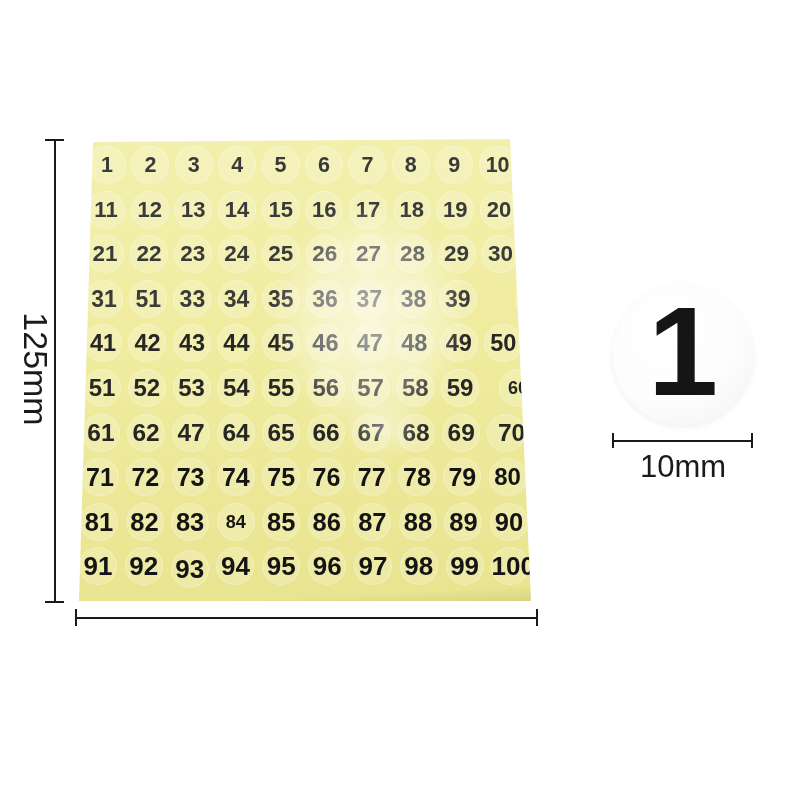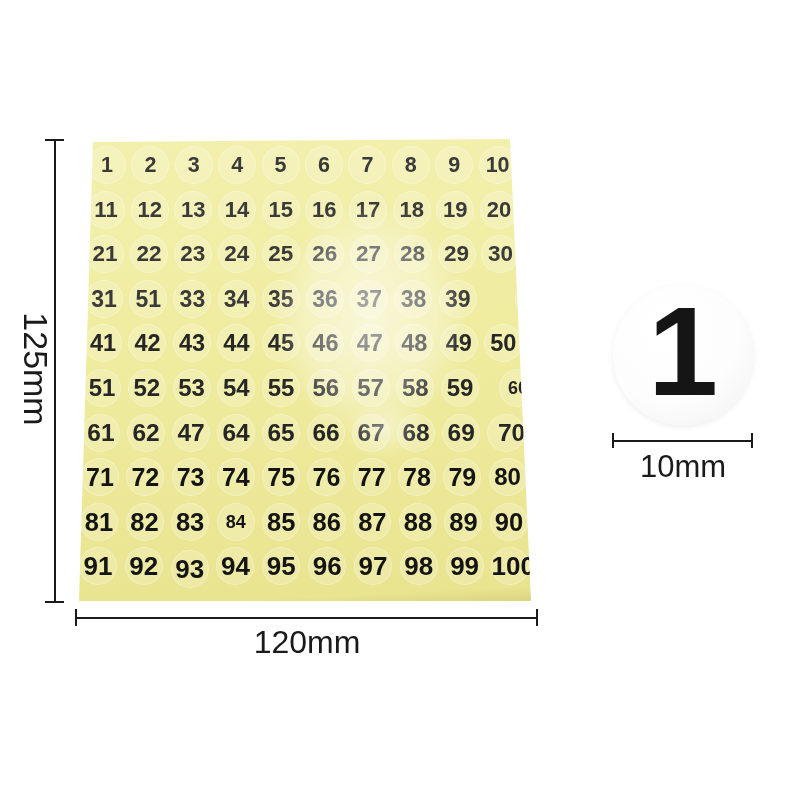--- a/index.html
+++ b/index.html
@@ -176,21 +176,20 @@
   </div>
 
   <div class="line vline"></div>
   <div class="line vtick-top"></div>
   <div class="line vtick-bot"></div>
   <div class="vlabel">125mm</div>
 
   <div class="line hline"></div>
   <div class="line htick-l"></div>
   <div class="line htick-r"></div>
-  <div class="hlabel">120mm</div>
 
   <div class="sample-circle">
     <span class="sample-number">1</span>
   </div>
 
   <div class="line sline"></div>
   <div class="line stick-l"></div>
   <div class="line stick-r"></div>
   <div class="slabel">10mm</div>
 

